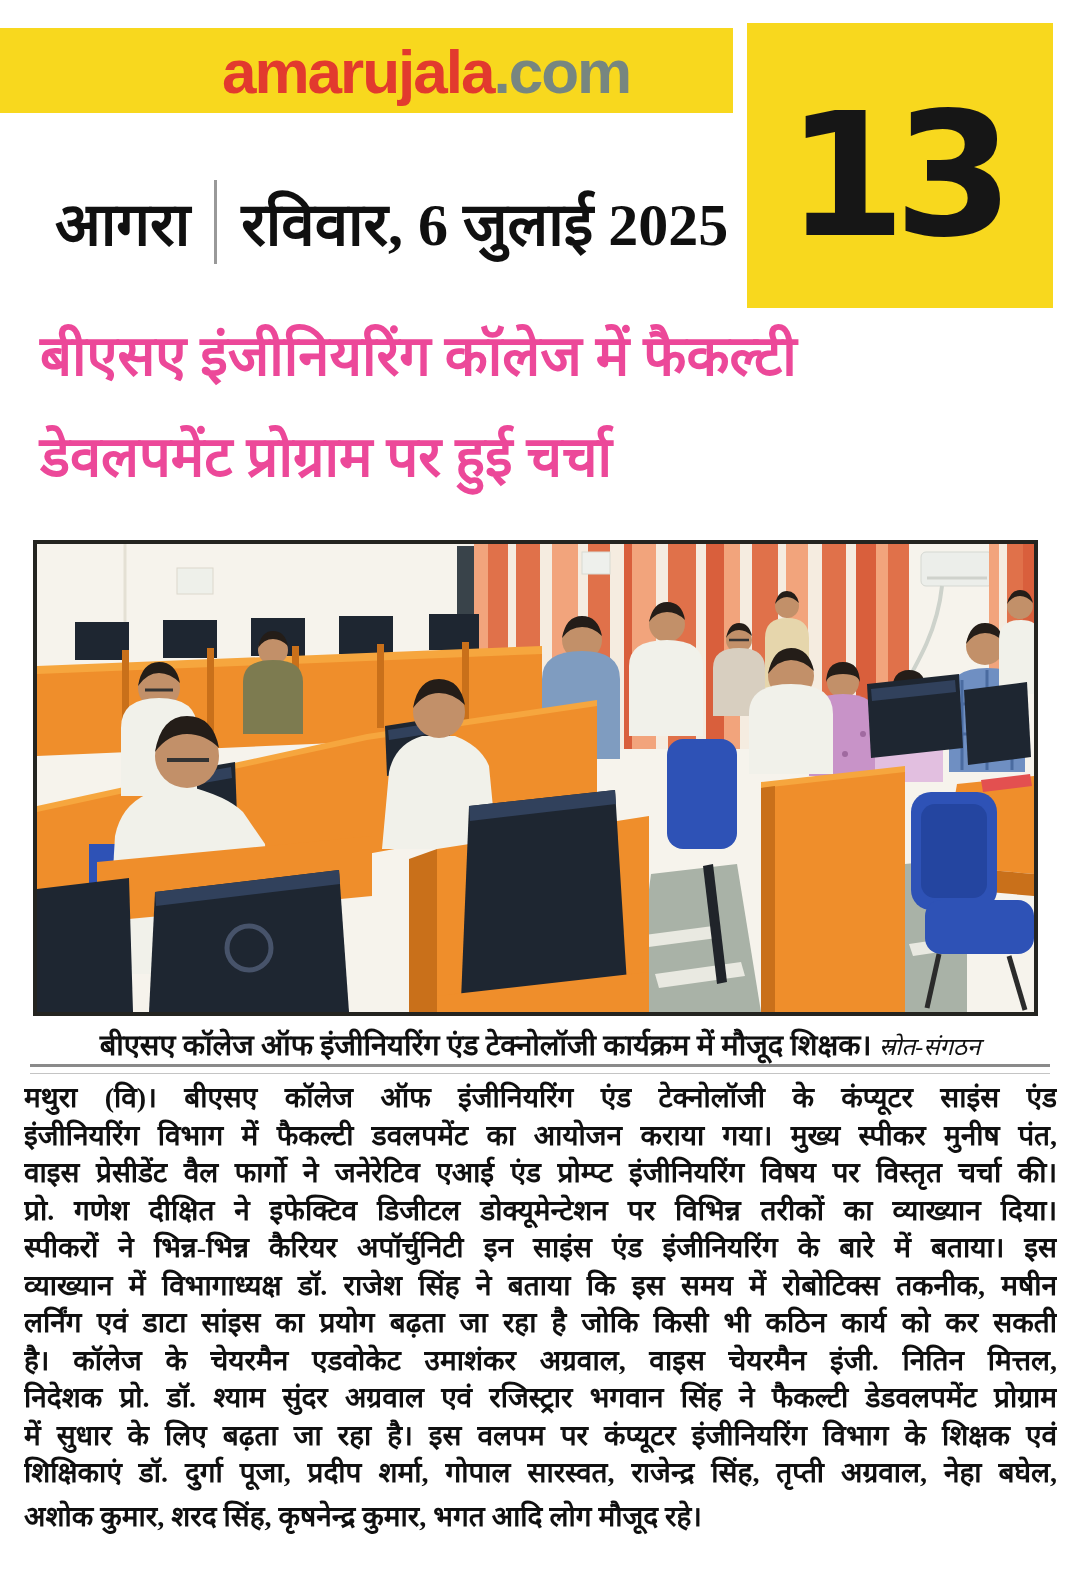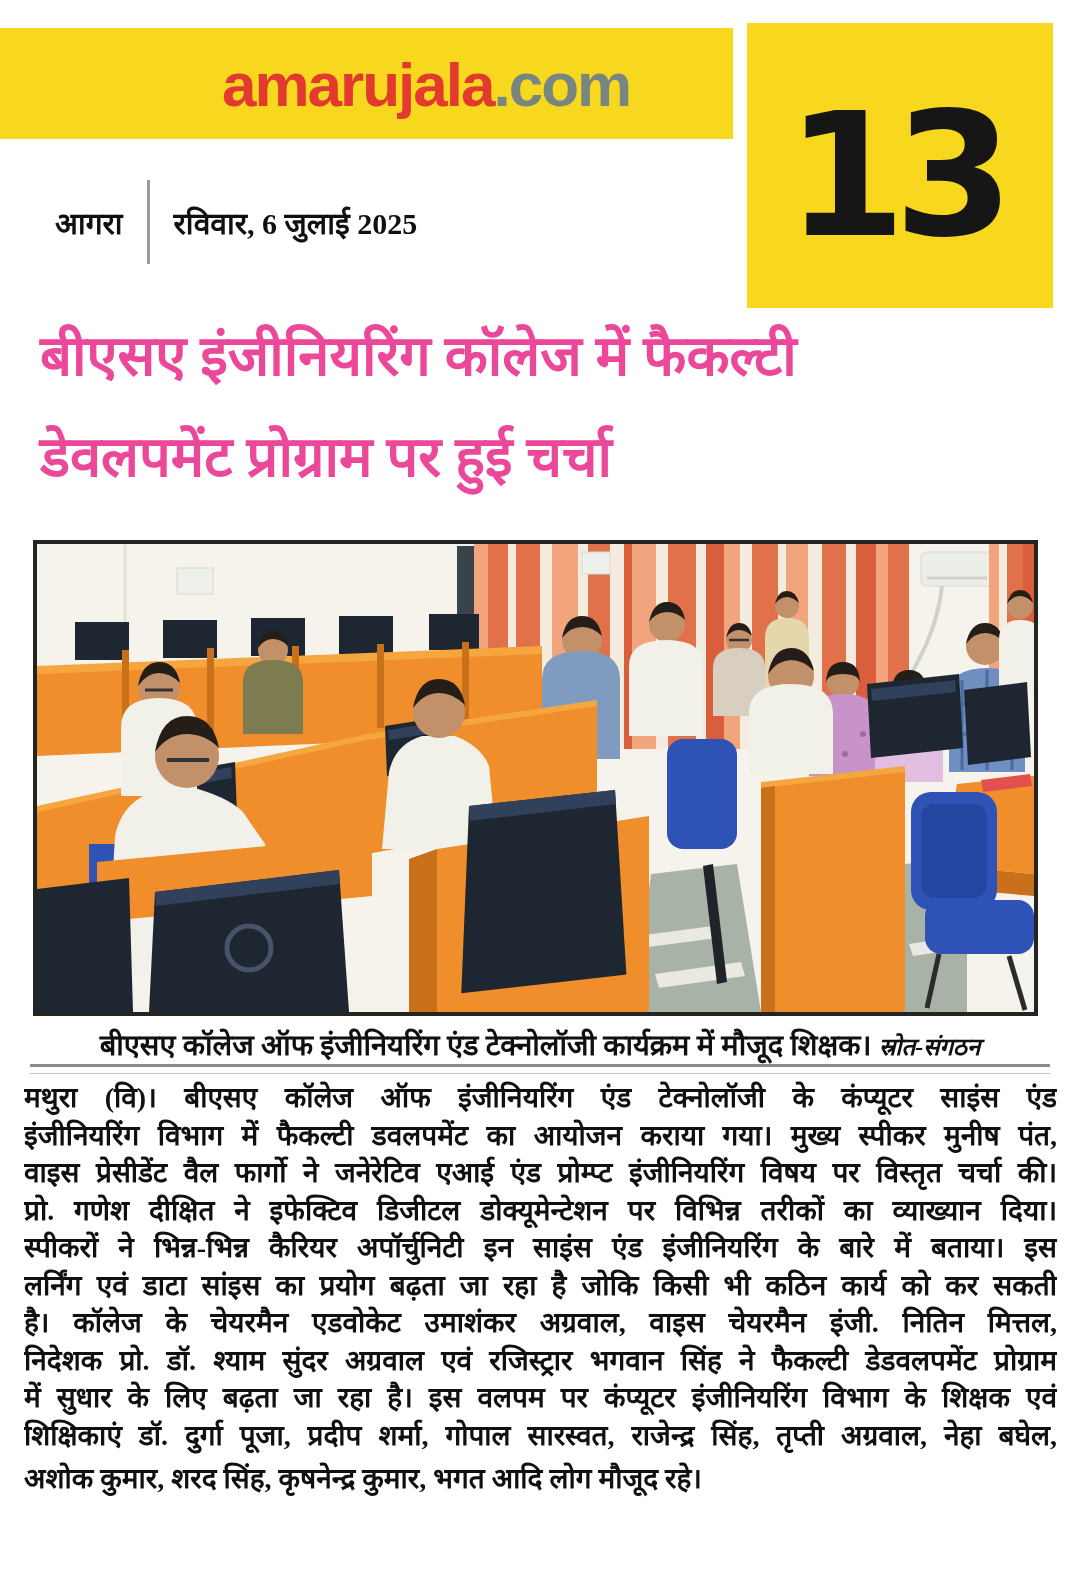--- a/index.html
+++ b/index.html
@@ -7,48 +7,48 @@
     --rule_gray:#8a8a8a; --desk:#EF8E2B; --desk_light:#F6A63E; --desk_dark:#C9701A;
     --monitor:#1E2631; --monitor_hi:#31415c; --chair_blue:#2E52B6; --chair_dark:#2445A0;
     --wall:#F6F3EC; --floor:#A9B2A7; --floor_strip:#E9E9E1; --skin:#C29069; --hair:#241D18;
     --shirt_white:#F1F1EA;
   }
   html,body{margin:0;padding:0;background:#ffffff;}
   .page{position:relative;width:1080px;height:1582px;background:#fff;overflow:hidden;
         font-family:"Liberation Serif","DejaVu Serif",serif;color:var(--ink);}
 
   
-  .band{position:absolute;left:0;top:28px;width:733px;height:111px;background:var(--yellow);}
+  .band{position:absolute;left:0;top:28px;width:733px;height:85px;background:var(--yellow);}
   .logo{position:absolute;left:222px;top:50%;transform:translateY(-50%);
         font-family:"Liberation Sans","DejaVu Sans",sans-serif;font-weight:700;
         font-size:62px;letter-spacing:-2px;white-space:nowrap;}
   .logo .main{color:var(--logo_red);}
   .logo .suffix{color:var(--logo_gray);}
   .pagenum{position:absolute;left:747px;top:23px;width:306px;height:285px;background:var(--yellow);
            display:flex;align-items:center;justify-content:center;}
   .pagenum span{font-family:"DejaVu Sans","Liberation Sans",sans-serif;font-weight:700;
            font-size:172px;letter-spacing:-12px;color:#161616;transform:translateX(-6px);margin-top:20px;}
 
   .dateline{position:absolute;left:55px;top:178px;height:88px;display:flex;align-items:center;
-            font-weight:700;font-size:30px;white-space:nowrap;}
+            font-weight:700;font-size:60px;white-space:nowrap;}
   .dateline .sep{width:3px;height:84px;background:#999;margin:0 24px;}
 
   
   .headline{position:absolute;left:40px;top:306px;width:1000px;font-weight:700;
             font-size:56px;line-height:101px;white-space:nowrap;color:#ec4899;}
 
   
   .photo-frame{position:absolute;left:33px;top:540px;width:997px;height:468px;
                border:4px solid #242420;box-shadow:inset 0 0 0 2px #fff;background:var(--wall);}
   .photo-frame svg{display:block;width:100%;height:100%;}
 
   
   .caption{position:absolute;left:0;top:1024px;width:1080px;text-align:center;
            font-size:29px;font-weight:700;white-space:nowrap;}
-  .caption .credit{font-weight:700;font-style:italic;font-size:24px;}
+  .caption .credit{font-weight:400;font-style:italic;font-size:24px;}
 
   .rule{position:absolute;left:30px;top:1064px;width:1020px;height:6px;
         border-top:3px solid var(--rule_gray);border-bottom:1px solid #c4c4c4;}
 
   
   .article{position:absolute;left:24px;top:1079px;width:1033px;}
   .bline{font-size:28px;font-weight:600;line-height:37.5px;height:37.5px;
          text-align:justify;text-align-last:justify;white-space:nowrap;overflow:hidden;}
   .bline.last{text-align-last:left;margin-top:6px;}
   .bline .dl{font-weight:700;}
@@ -299,20 +299,21 @@
   </div>
 
   <div class="rule"></div>
 
   <div class="article">
     <div class="bline"><span class="dl">मथुरा (वि)।</span> <span>बीएसए कॉलेज ऑफ इंजीनियरिंग एंड टेक्नोलॉजी के कंप्यूटर साइंस एंड</span></div>
     <div class="bline">इंजीनियरिंग विभाग में फैकल्टी डवलपमेंट का आयोजन कराया गया। मुख्य स्पीकर मुनीष पंत,</div>
     <div class="bline">वाइस प्रेसीडेंट वैल फार्गो ने जनेरेटिव एआई एंड प्रोम्प्ट इंजीनियरिंग विषय पर विस्तृत चर्चा की।</div>
     <div class="bline">प्रो. गणेश दीक्षित ने इफेक्टिव डिजीटल डोक्यूमेन्टेशन पर विभिन्न तरीकों का व्याख्यान दिया।</div>
     <div class="bline">स्पीकरों ने भिन्न-भिन्न कैरियर अपॉर्चुनिटी इन साइंस एंड इंजीनियरिंग के बारे में बताया। इस</div>
+    <div class="bline">व्याख्यान में विभागाध्यक्ष डॉ. राजेश सिंह ने बताया कि इस समय में रोबोटिक्स तकनीक, मषीन</div>
     <div class="bline">लर्निंग एवं डाटा सांइस का प्रयोग बढ़ता जा रहा है जोकि किसी भी कठिन कार्य को कर सकती</div>
     <div class="bline">है। कॉलेज के चेयरमैन एडवोकेट उमाशंकर अग्रवाल, वाइस चेयरमैन इंजी. नितिन मित्तल,</div>
     <div class="bline">निदेशक प्रो. डॉ. श्याम सुंदर अग्रवाल एवं रजिस्ट्रार भगवान सिंह ने फैकल्टी डेडवलपमेंट प्रोग्राम</div>
     <div class="bline">में सुधार के लिए बढ़ता जा रहा है। इस वलपम पर कंप्यूटर इंजीनियरिंग विभाग के शिक्षक एवं</div>
     <div class="bline">शिक्षिकाएं डॉ. दुर्गा पूजा, प्रदीप शर्मा, गोपाल सारस्वत, राजेन्द्र सिंह, तृप्ती अग्रवाल, नेहा बघेल,</div>
     <div class="bline last">अशोक कुमार, शरद सिंह, कृषनेन्द्र कुमार, भगत आदि लोग मौजूद रहे।</div>
   </div>
 
 </div>
 

